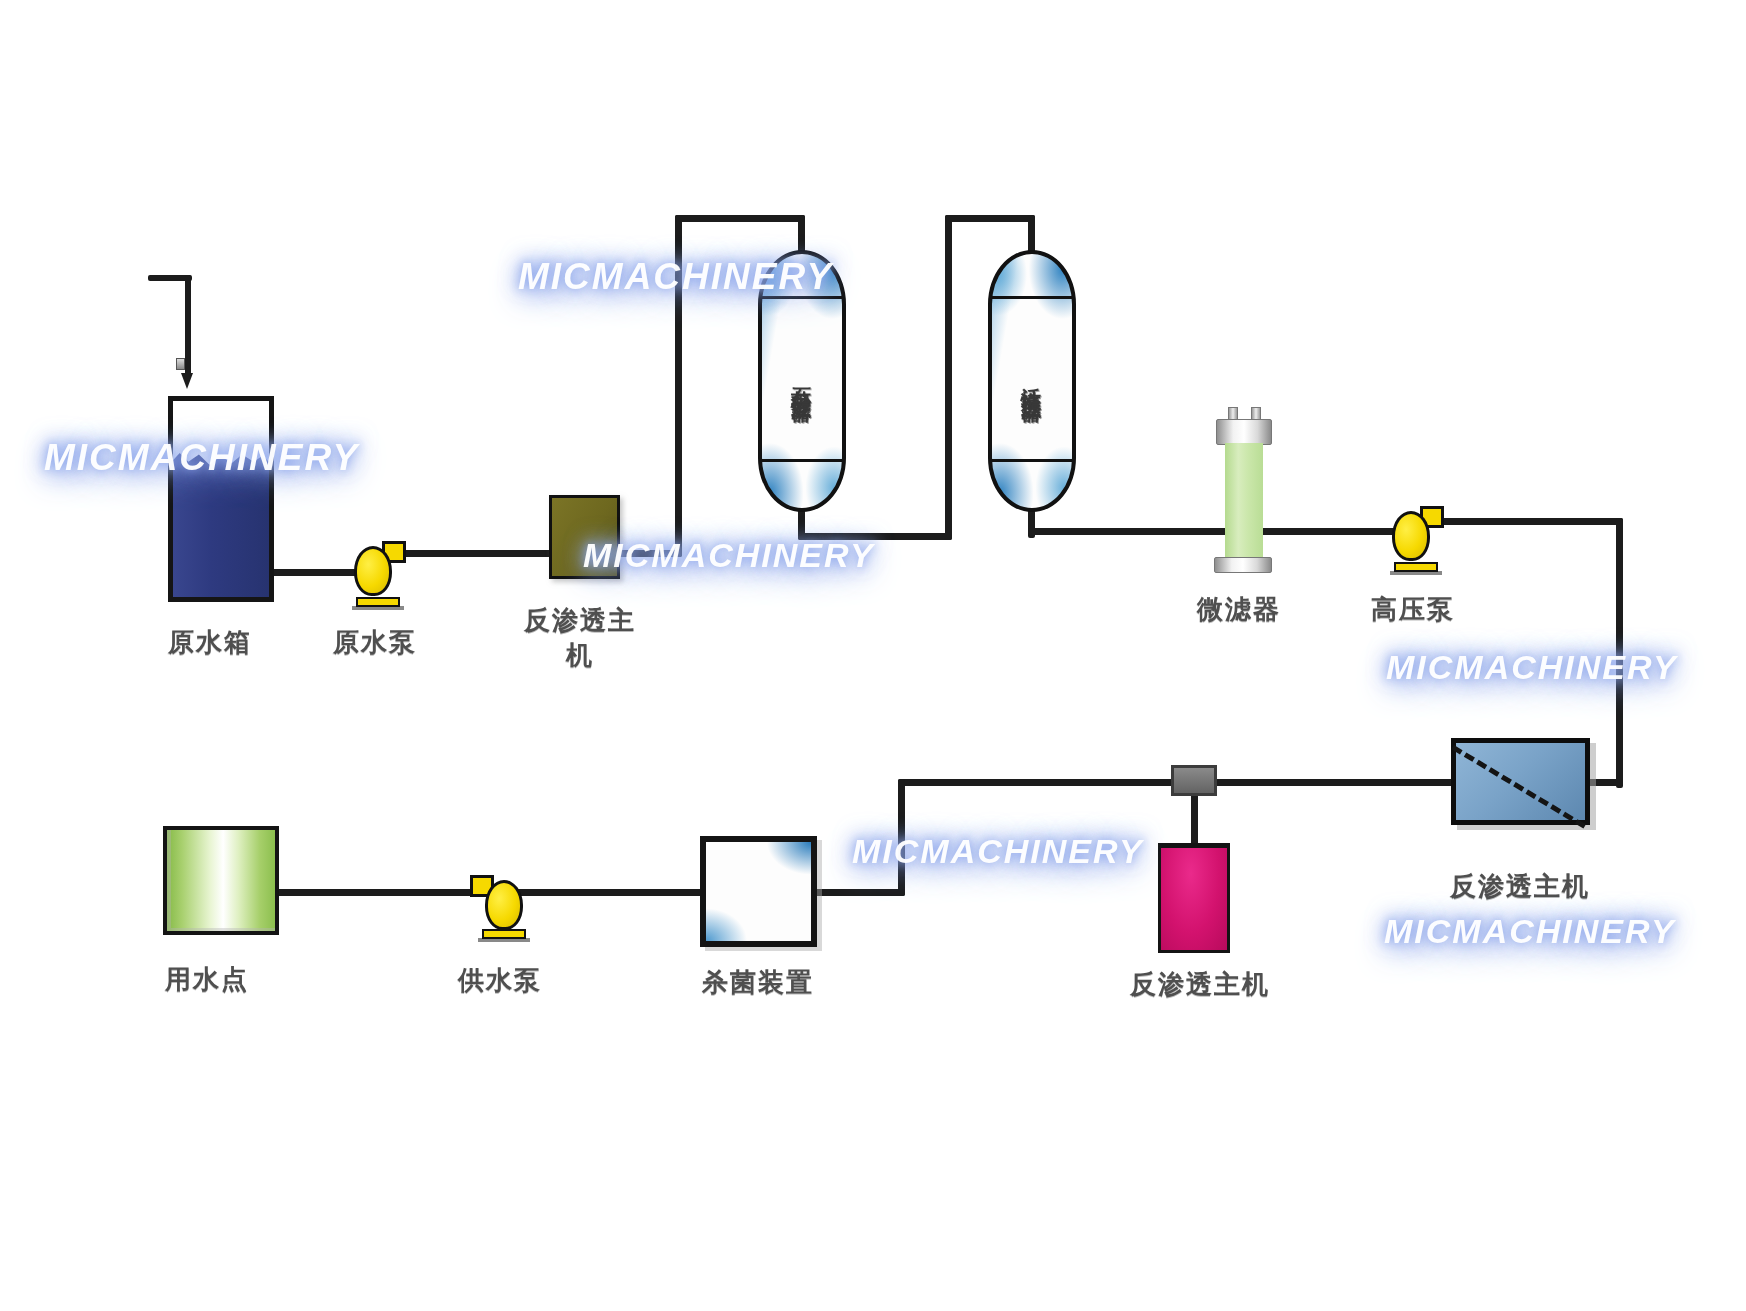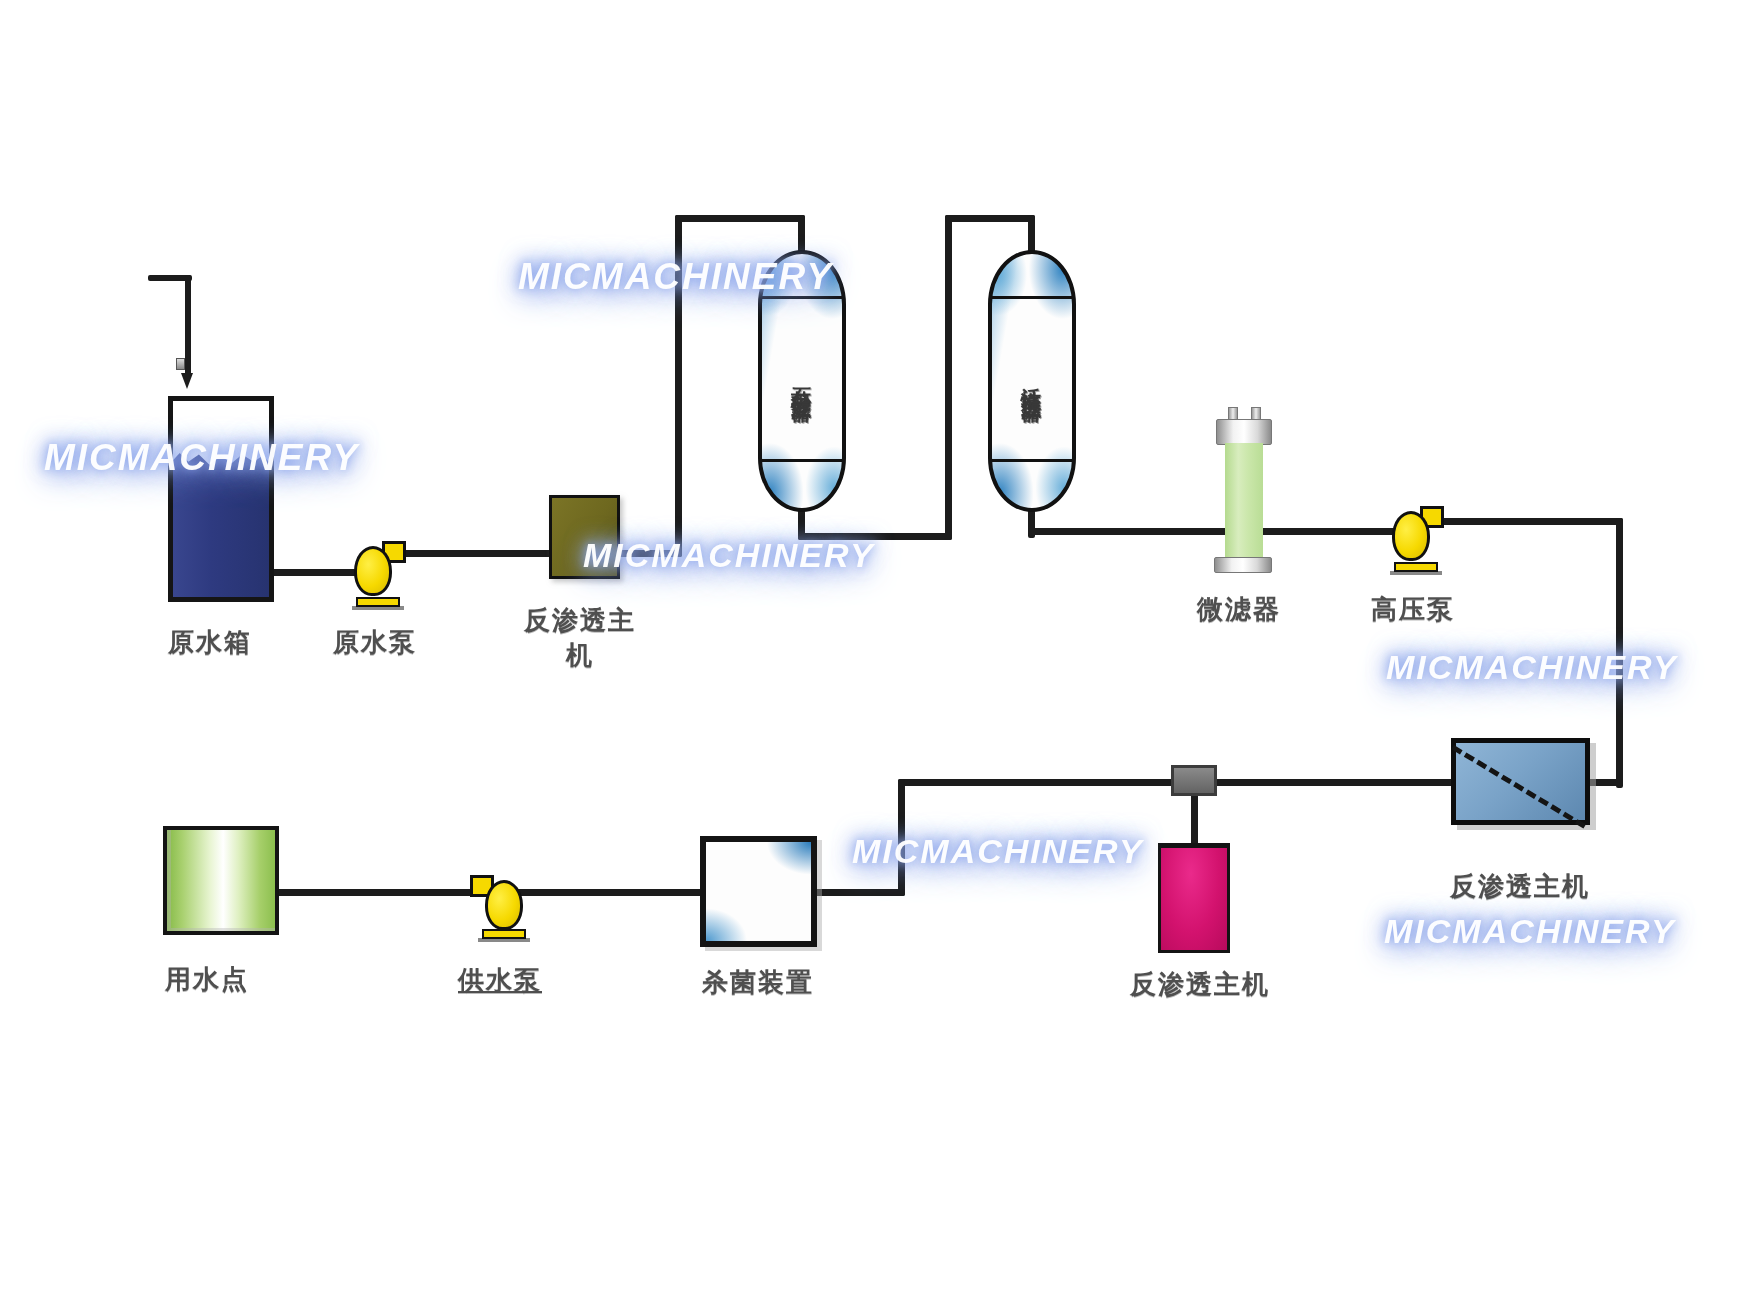--- a/index.html
+++ b/index.html
@@ -206,21 +206,21 @@
   <div class="use-point"></div>
 
   <div class="lbl" style="left:150px;top:625px;width:120px;">原水箱</div>
   <div class="lbl" style="left:315px;top:625px;width:120px;">原水泵</div>
   <div class="lbl" style="left:515px;top:603px;width:130px;">反渗透主机</div>
   <div class="lbl" style="left:1179px;top:592px;width:120px;font-family:Liberation Mono, monospace;">微滤器</div>
   <div class="lbl" style="left:1353px;top:592px;width:120px;">高压泵</div>
   <div class="lbl" style="left:1440px;top:841px;width:160px;margin-top:28px;">反渗透主机</div>
   <div class="lbl" style="left:1120px;top:967px;width:160px;">反渗透主机</div>
   <div class="lbl" style="left:692px;top:965px;width:132px;">杀菌装置</div>
-  <div class="lbl" style="left:440px;top:963px;width:120px;text-decoration:underline;">供水泵</div>
+  <div class="lbl" style="left:440px;top:963px;width:120px;">供水泵</div>
   <div class="lbl" style="left:147px;top:962px;width:120px;">用水点</div>
 
   <div class="wm" style="left:44px;top:437px;">MICMACHINERY</div>
   <div class="wm" style="left:518px;top:256px;">MICMACHINERY</div>
   <div class="wm" style="left:583px;top:536px;font-size:34px;">MICMACHINERY</div>
   <div class="wm" style="left:1386px;top:648px;font-size:34px;">MICMACHINERY</div>
   <div class="wm" style="left:852px;top:832px;font-size:34px;">MICMACHINERY</div>
   <div class="wm" style="left:1384px;top:912px;font-size:34px;">MICMACHINERY</div>
 
 </div>

